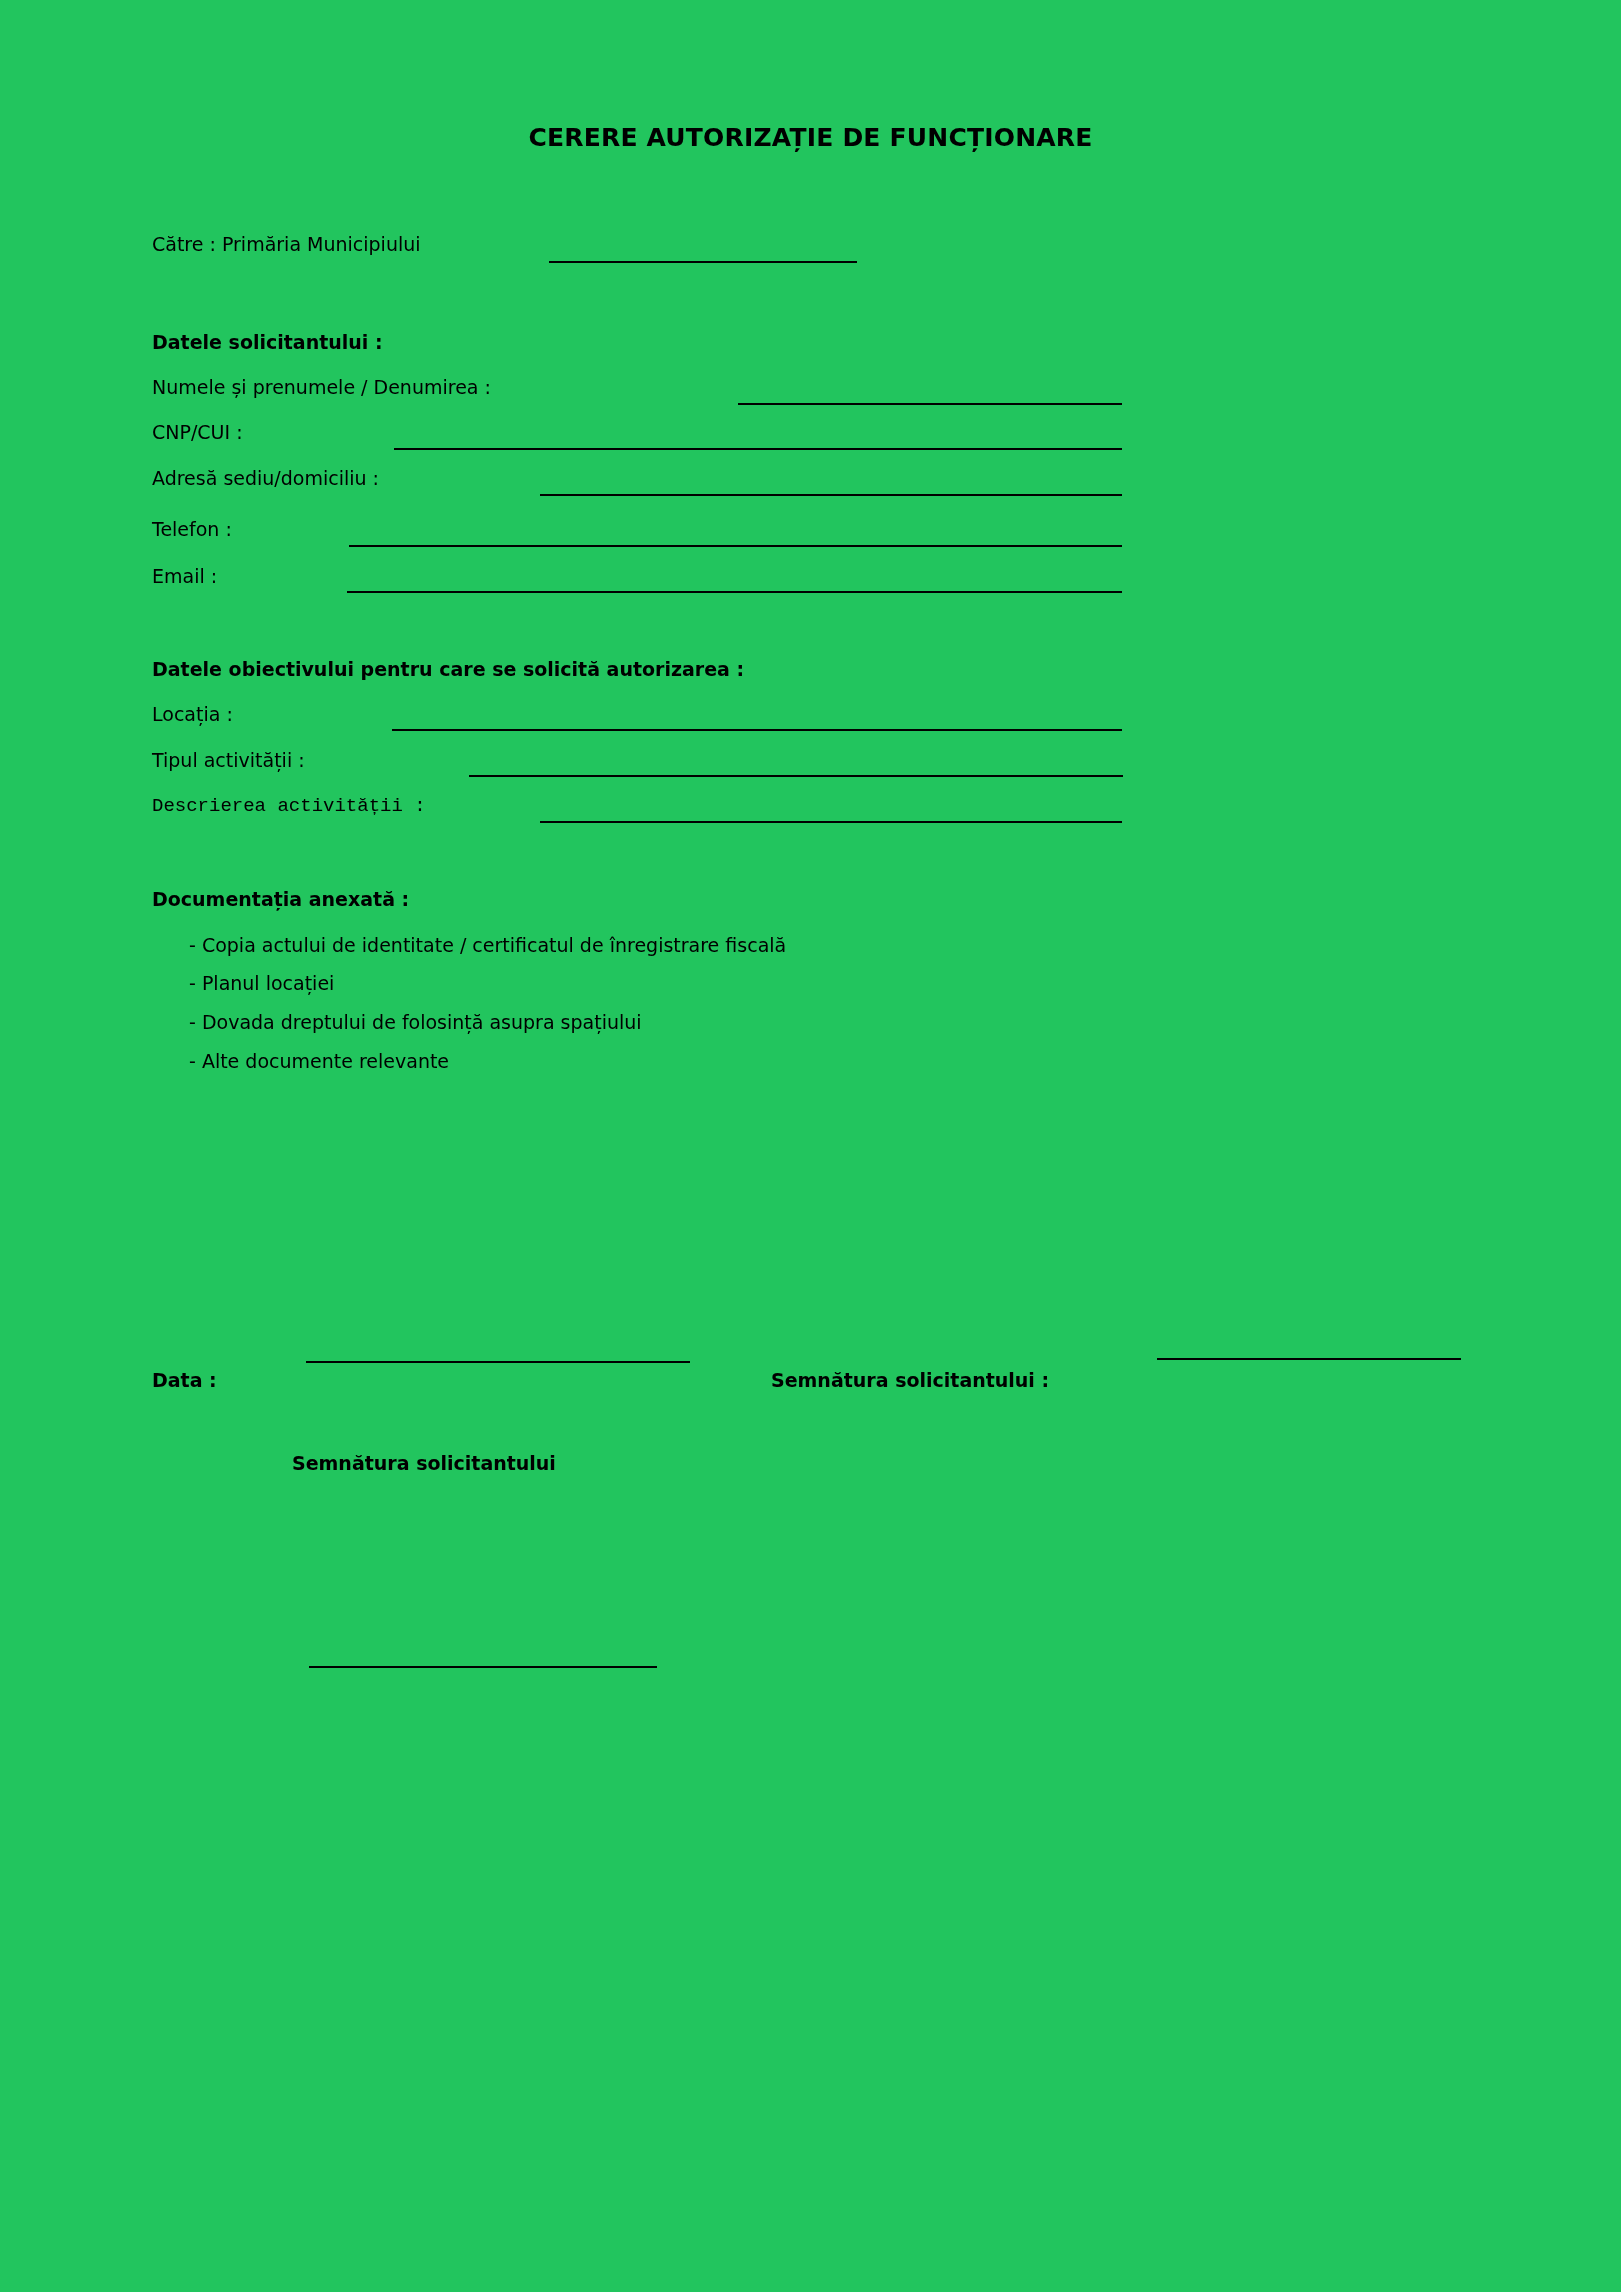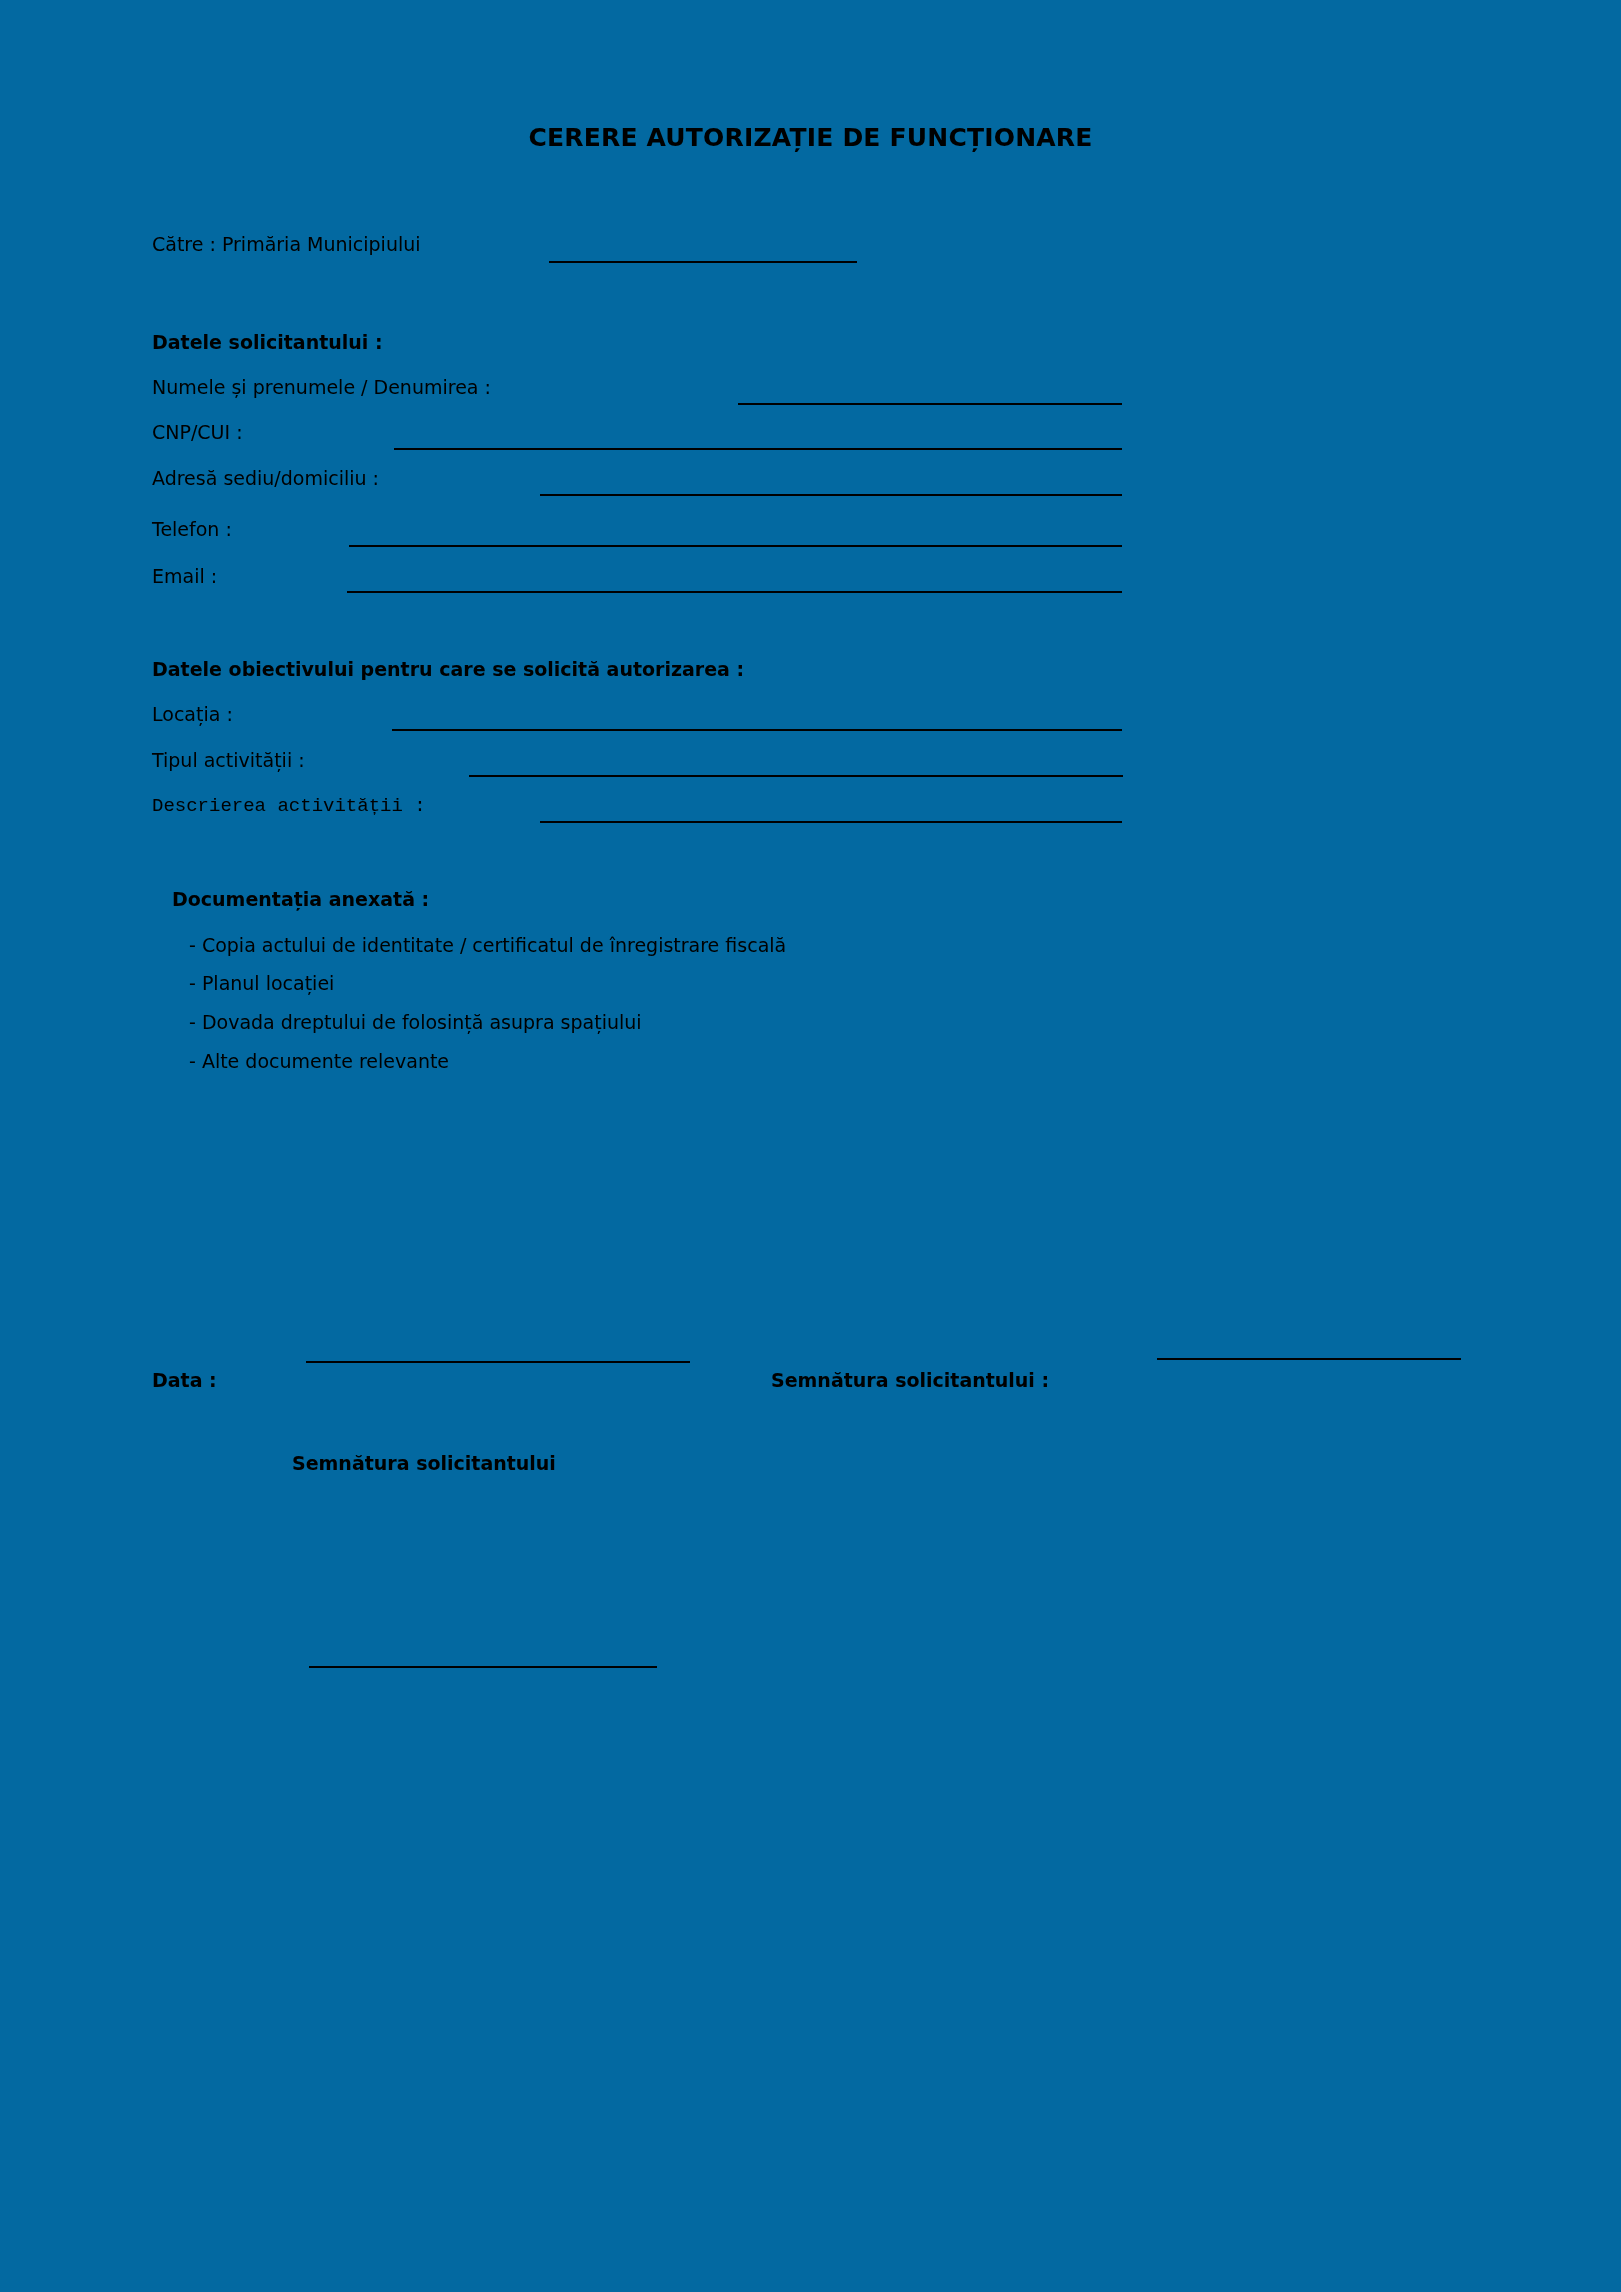--- a/index.html
+++ b/index.html
@@ -10,21 +10,21 @@
   }
   body {
     font-family: "DejaVu Sans", "Liberation Sans", sans-serif;
     color: #000000;
     -webkit-font-smoothing: antialiased;
   }
   .page {
     position: relative;
     width: 1621px;
     height: 2293px;
-    background: #0369a1;
+    background: #22c55e;
     overflow: hidden;
     box-sizing: border-box;
   }
 
   
   .doc-title {
     position: absolute;
     left: 0;
     top: 123px;
     width: 1621px;
@@ -122,21 +122,21 @@
 
   <div class="line" style="top:705px;">Locația :</div>
   <div class="rule-bold" style="left:392px; top:729px; width:730px;"></div>
 
   <div class="line" style="top:751px;">Tipul activității :</div>
   <div class="rule-bold" style="left:469px; top:775px; width:654px;"></div>
 
   <div class="line" style="top:797px;font-family:Liberation Mono, monospace;">Descrierea activității :</div>
   <div class="rule-bold" style="left:540px; top:821px; width:582px;"></div>
 
-  <div class="line bold" style="top:890px;margin-left:20px;">Documentația anexată :</div>
+  <div class="line bold" style="top:890px;">Documentația anexată :</div>
 
   <div class="doc-list-item" style="top:936px;">- Copia actului de identitate / certificatul de înregistrare fiscală</div>
   <div class="doc-list-item" style="top:974px;">- Planul locației</div>
   <div class="doc-list-item" style="top:1013px;">- Dovada dreptului de folosință asupra spațiului</div>
   <div class="doc-list-item" style="top:1052px;">- Alte documente relevante</div>
 
 
   <div class="sig-label" style="left:152px; top:1330px;">Data :</div>
   <div class="rule-bold" style="left:306px; top:1361px; width:384px;"></div>
 

